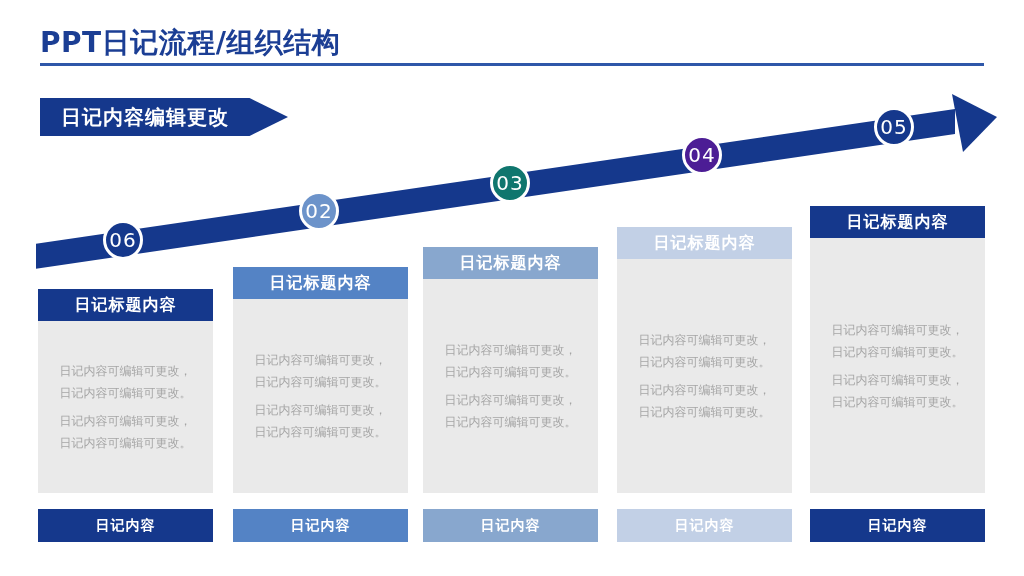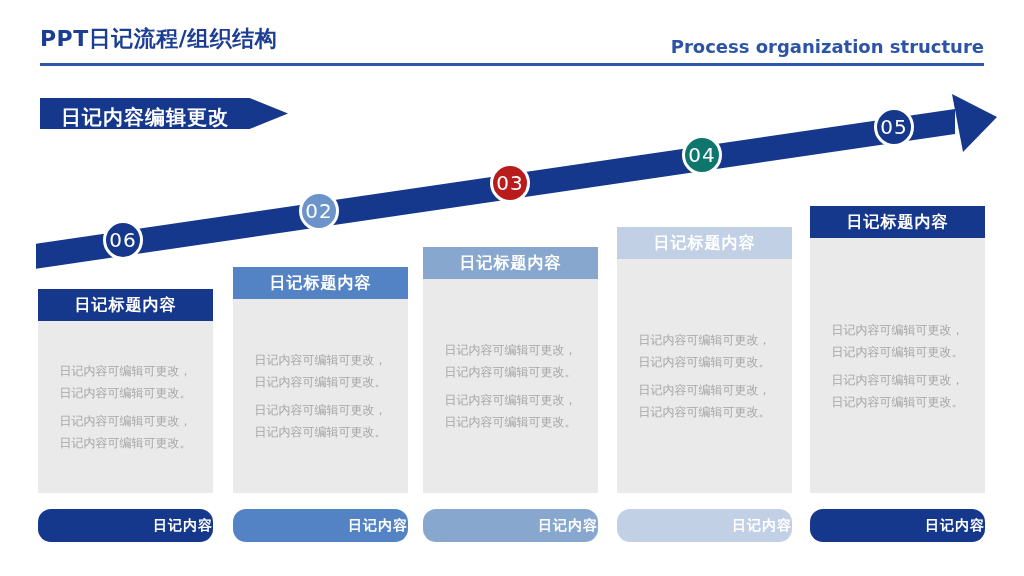--- a/index.html
+++ b/index.html
@@ -10,21 +10,21 @@
     height: 576px;
     background: #ffffff;
     font-family: "DejaVu Sans", "Liberation Sans", sans-serif;
     overflow: hidden;
   }
 
   
   .page-title {
     position: absolute;
     left: 40px; top: 24px;
-    font-size: 22px;
+    font-size: 28px;
     font-weight: bold;
     color: #1B3E94;
     letter-spacing: 0.5px;
   }
   .page-subtitle {
     position: absolute;
     right: 40px; top: 36px;
     font-size: 18px;
     font-weight: 600;
     color: #2D53A6;
@@ -33,21 +33,21 @@
     position: absolute;
     left: 40px; top: 63px;
     width: 944px; height: 3px;
     background: #2E57A9;
   }
 
   
   .ribbon {
     position: absolute;
     left: 40px; top: 98px;
-    width: 248px; height: 31px;
+    width: 248px; height: 38px;
     background: #15388C;
     clip-path: polygon(0 0, 84.5% 0, 100% 50%, 84.5% 100%, 0 100%);
     color: #ffffff;
     font-size: 20px;
     font-weight: bold;
     line-height: 38px;
     text-align: center;
     padding-right: 38px;
     letter-spacing: 1px;
   }
@@ -118,46 +118,44 @@
     font-size: 12px;
     line-height: 22px;
     color: #A5A5A5;
   }
   .card-footer {
     flex: 0 0 33px;
     height: 33px;
     color: #ffffff;
     font-size: 14px;
     font-weight: bold;
-    text-align: right;
+    text-align: center;
     line-height: 33px;
     letter-spacing: 1px;
-    border-radius: 13px;
   }
 </style>
 </head>
 <body>
 
 <div class="slide">
 
   <div class="page-title">PPT日记流程/组织结构</div>
-  <div class="page-subtitle">Process organization structure</div>
   <div class="header-divider" style="background-color: rgb(46, 87, 169);"></div>
 
   <div class="ribbon" style="background-color: rgb(21, 56, 140);">日记内容编辑更改</div>
 
   <svg class="arrow-svg" viewBox="0 0 1024 576">
     <polygon points="36,243.7 955,109 955,134 36,268.7" fill="#15388C" style="fill: rgb(21, 56, 140);"></polygon>
     <polygon points="952,94 997,117 963,152" fill="#15388C" style="fill: rgb(21, 56, 140);"></polygon>
   </svg>
 
   <div class="circle c1" style="background-color: rgb(21, 56, 140);">06</div>
   <div class="circle c2" style="background-color: rgb(108, 147, 202);">02</div>
-  <div class="circle c3" style="background-color: #b91c1c;">03</div>
-  <div class="circle c4" style="background-color: #0f766e;">04</div>
+  <div class="circle c3" style="background-color: #0f766e;">03</div>
+  <div class="circle c4" style="background-color: #4c1d95;">04</div>
   <div class="circle c5" style="background-color: rgb(21, 56, 140);">05</div>
 
   <div class="card k1">
     <div class="card-header" style="background-color: rgb(21, 56, 140);">日记标题内容</div>
     <div class="card-body" style="background-color: rgb(234, 234, 234);">
       <div class="para">
         <div class="line">日记内容可编辑可更改，</div>
         <div class="line">日记内容可编辑可更改。</div>
       </div>
       <div class="para">

